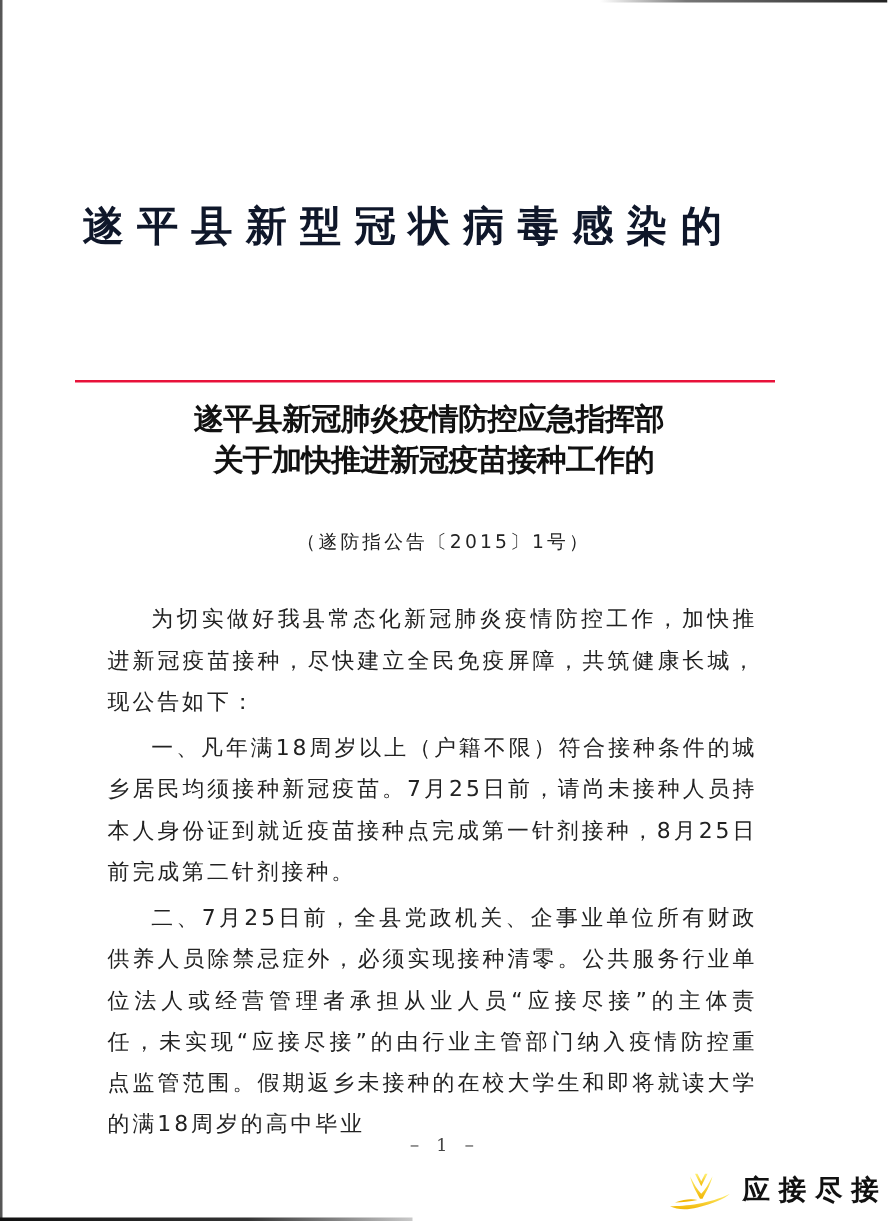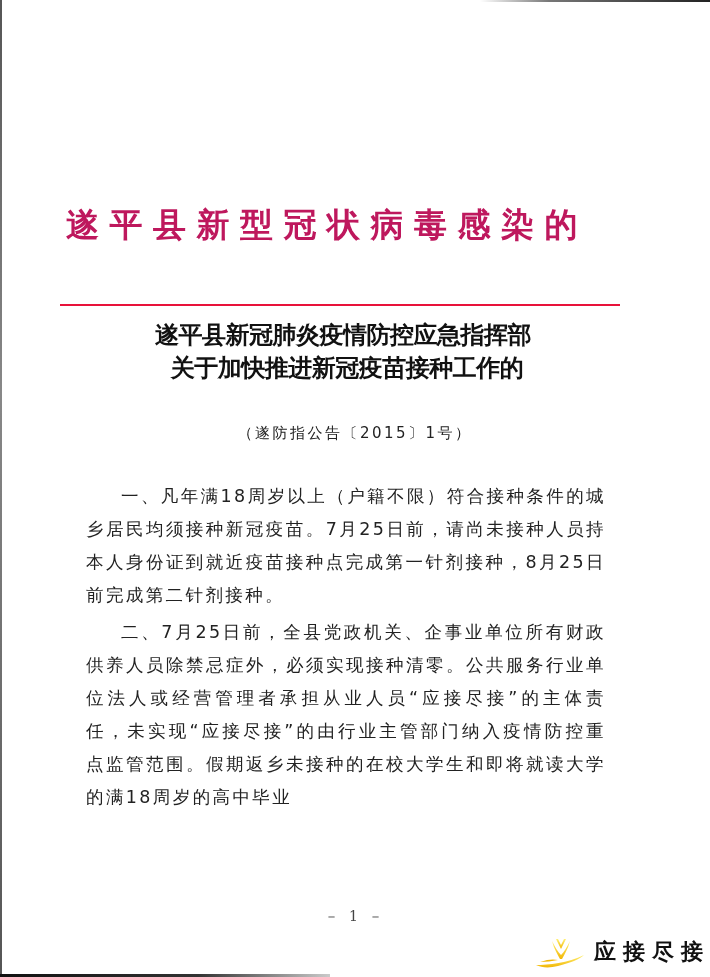--- a/index.html
+++ b/index.html
@@ -32,27 +32,26 @@
     
     .letterhead {
       position: absolute;
       left: 66px;
       top: 158px;
       width: 560px;
     }
     .letterhead .line {
       font-family: "DejaVu Serif", "Liberation Serif", serif;
       font-weight: bold;
-      color: #be185d;
+      color: #0f172a;
       font-size: 33px;
       line-height: 46px;
       height: 46px;
       letter-spacing: 10.5px;
       white-space: nowrap;
-      margin-top: 44px;
     }
     .red-rule {
       position: absolute;
       left: 60px;
       top: 304px;
       width: 560px;
       height: 2px;
       background: #e8123a;
     }
 
@@ -155,20 +154,21 @@
 <div class="red-rule"></div>
 
 <div class="doc-title">
   <div class="t t1">遂平县新冠肺炎疫情防控应急指挥部</div>
   <div class="t t2">关于加快推进新冠疫苗接种工作的</div>
 </div>
 
 <div class="doc-number">（遂防指公告〔2015〕1号）</div>
 
 <div class="doc-body">
+  <p class="para">为切实做好我县常态化新冠肺炎疫情防控工作，加快推进新冠疫苗接种，尽快建立全民免疫屏障，共筑健康长城，现公告如下：</p>
   <p class="para">一、凡年满18周岁以上（户籍不限）符合接种条件的城乡居民均须接种新冠疫苗。7月25日前，请尚未接种人员持本人身份证到就近疫苗接种点完成第一针剂接种，8月25日前完成第二针剂接种。</p>
   <p class="para">二、7月25日前，全县党政机关、企事业单位所有财政供养人员除禁忌症外，必须实现接种清零。公共服务行业单位法人或经营管理者承担从业人员“应接尽接”的主体责任，未实现“应接尽接”的由行业主管部门纳入疫情防控重点监管范围。假期返乡未接种的在校大学生和即将就读大学的满18周岁的高中毕业</p>
 </div>
 
 <div class="page-number">－ 1 －</div>
 
 <div class="watermark">
   <svg class="logo" viewBox="0 0 54 34">
     <defs>
       <linearGradient id="lg" x1="0" y1="0" x2="0" y2="1">

